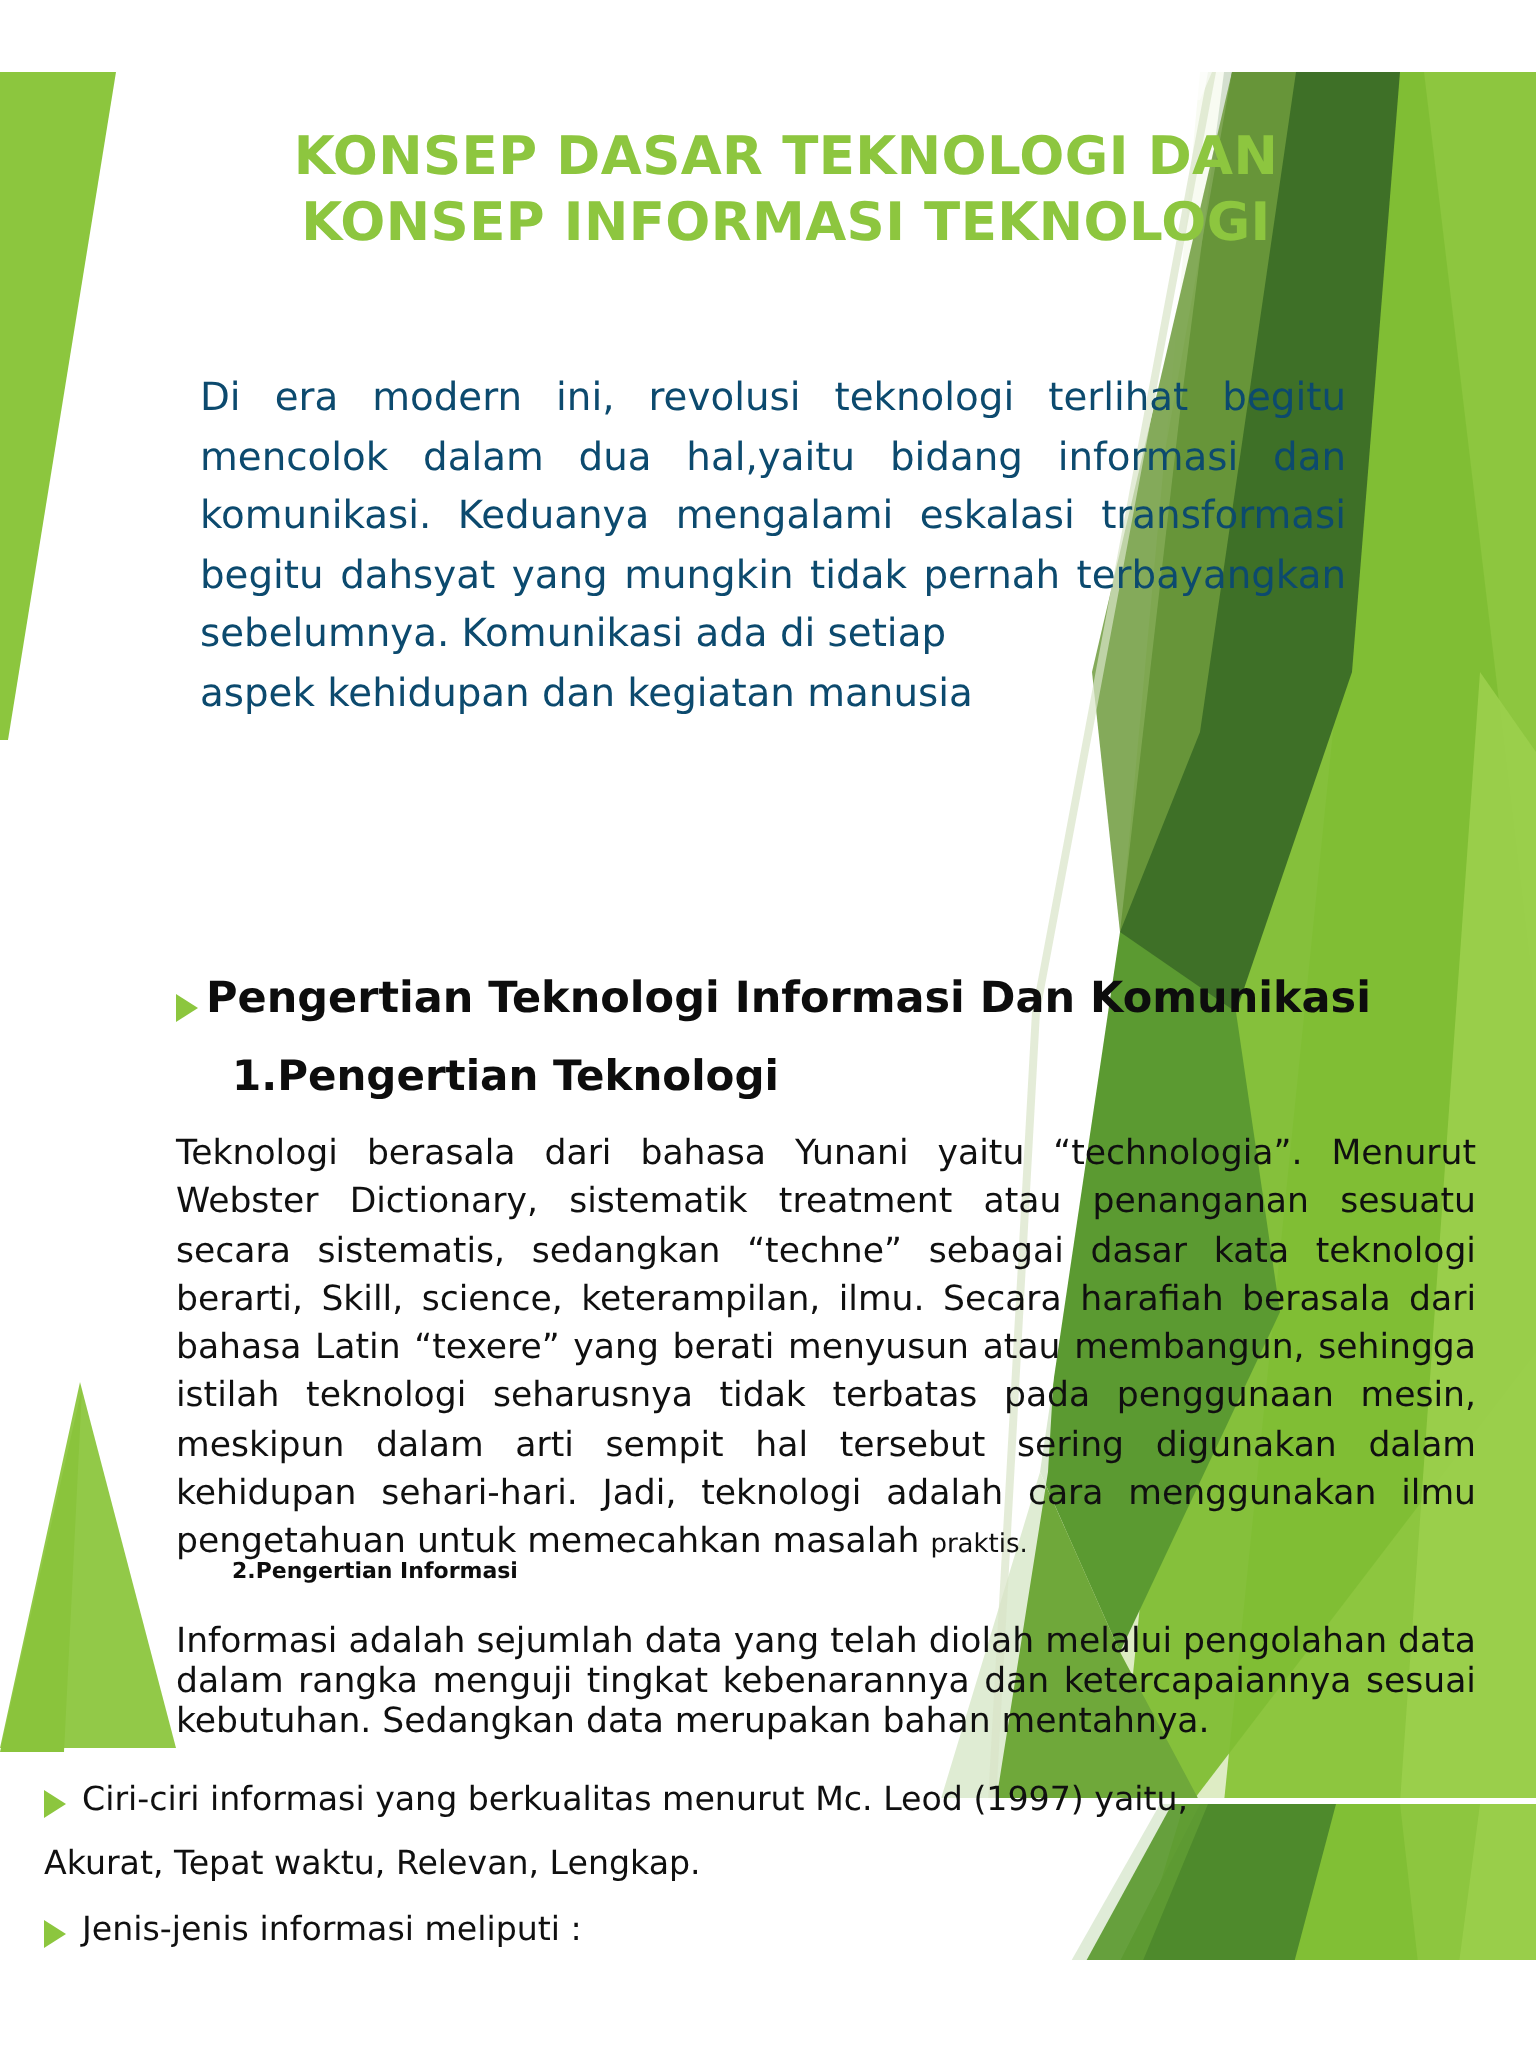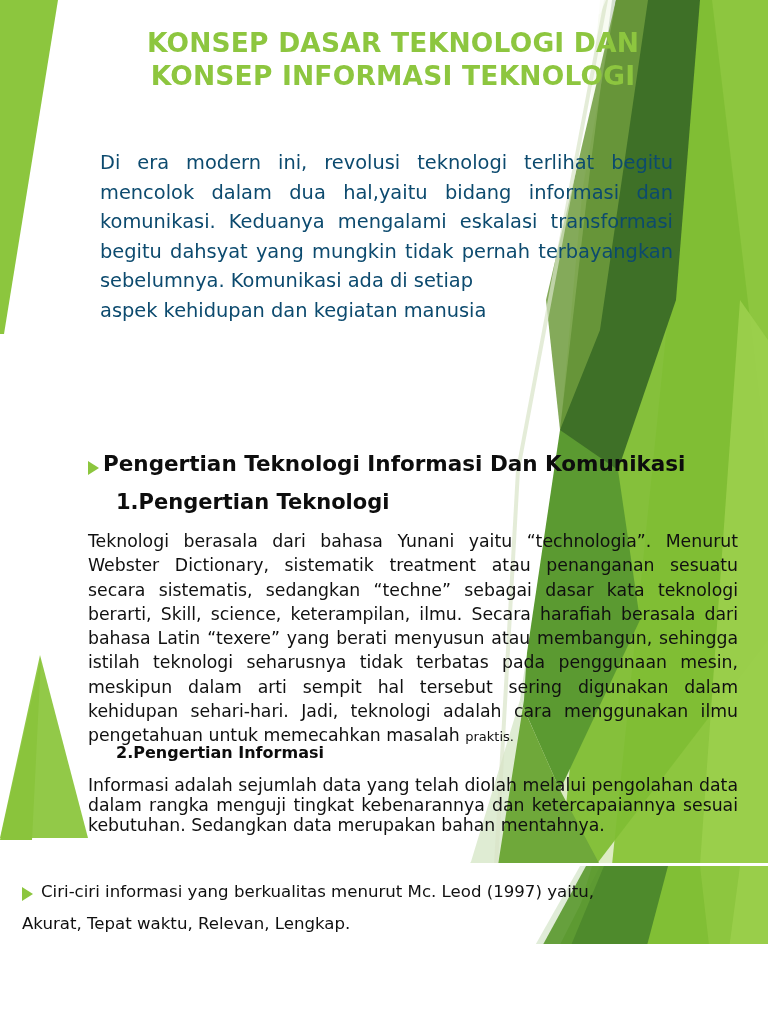--- a/index.html
+++ b/index.html
@@ -13,20 +13,21 @@
     overflow: hidden;
     font-family: "DejaVu Sans", sans-serif;
   }
 
   #slide {
     position: relative;
     width: 768px;
     height: 944px;
     background: #ffffff;
     overflow: hidden;
+    margin-top: 36px;
   }
 
   
   .bg-layer {
     position: absolute;
     left: 0;
     top: 0;
     width: 768px;
     height: 1024px;
     pointer-events: none;
@@ -121,21 +122,21 @@
     font-family: "DejaVu Sans", sans-serif;
   }
   .small-tail {
     font-size: 13px;
   }
 
   .subheading-2 {
     position: absolute;
     left: 116px;
     top: 743px;
-    font-size: 16px;
+    font-size: 11px;
     font-weight: bold;
     color: #0d0d0d;
     font-family: "DejaVu Sans", sans-serif;
     white-space: nowrap;
   }
 
   .body-2 {
     position: absolute;
     left: 88px;
     top: 775px;
@@ -144,21 +145,21 @@
     line-height: 20px;
     color: #101010;
     text-align: justify;
     text-justify: inter-word;
     font-family: "DejaVu Sans", sans-serif;
   }
 
   .bullet-block {
     position: absolute;
     left: 22px;
-    top: 881px;
+    top: 853px;
     width: 700px;
   }
   .bullet-row {
     display: flex;
     align-items: flex-start;
     margin-bottom: 0;
   }
   .bullet-row .tri { margin-top: 6px; margin-right: 8px; }
   .bullet-text {
     font-size: 16.6px;
@@ -273,19 +274,23 @@
     <div class="subheading-2">2.Pengertian Informasi</div>
 
     <div class="body-2">Informasi adalah sejumlah data yang telah diolah melalui pengolahan data dalam rangka menguji tingkat kebenarannya dan ketercapaiannya sesuai kebutuhan. Sedangkan data merupakan bahan mentahnya.</div>
 
     <div class="bullet-block">
       <div class="bullet-row">
         <span class="tri"></span>
         <span class="bullet-text">Ciri-ciri informasi yang berkualitas menurut Mc. Leod (1997) yaitu,</span>
       </div>
       <div class="bullet-cont">Akurat, Tepat waktu, Relevan, Lengkap.</div>
+      <div class="bullet-row">
+        <span class="tri"></span>
+        <span class="bullet-text">Jenis-jenis informasi meliputi :</span>
+      </div>
     </div>
 
     <div class="footer-bar"></div>
     <div class="footer-text">NEWS 2025 AIOTRADE</div>
 
   </div>
 </div>
 
 </body></html>

